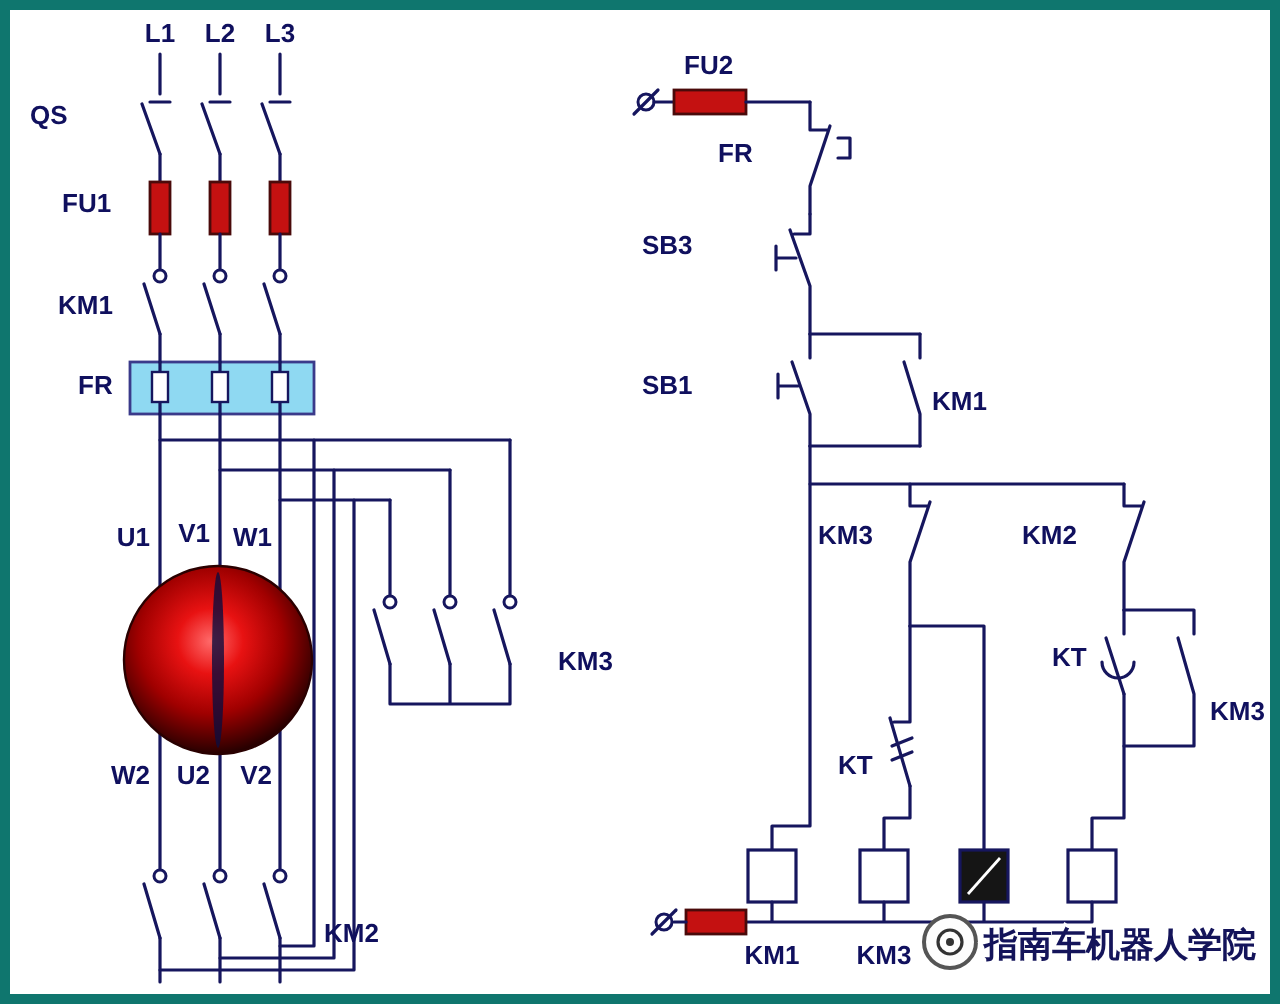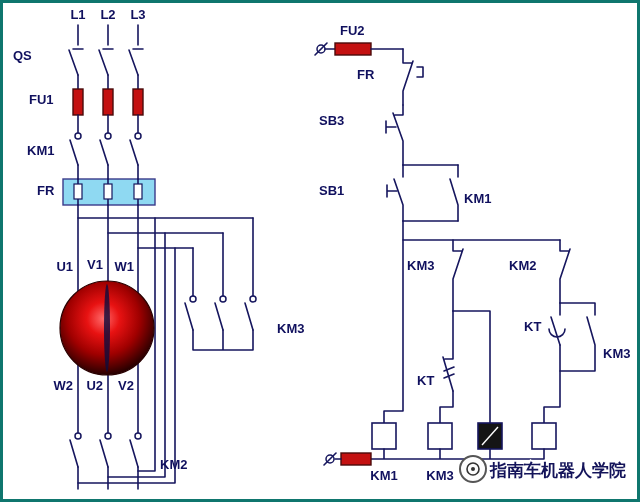--- a/index.html
+++ b/index.html
@@ -1,16 +1,16 @@
 <!DOCTYPE html>
 <html><head>
 <meta charset="utf-8">
 <style>
   html,body{margin:0;padding:0;background:#fff;}
-  .frame{width:640px;height:502px;border:3px solid #0f766e;box-sizing:border-box;background:#fff;}
+  .frame{width:640px;height:502px;border:5px solid #0f766e;box-sizing:border-box;background:#fff;}
   svg{display:block;}
   .w{stroke:#16165e;stroke-width:1.6;fill:none;stroke-linecap:round;stroke-linejoin:round;}
   .tc{fill:#ffffff;stroke:#16165e;stroke-width:1.5;}
   .fuse{fill:#c41111;stroke:#4a0a0a;stroke-width:1.4;}
   .coil{fill:#ffffff;stroke:#16165e;stroke-width:1.6;}
   .lbl{font-family:"Liberation Sans",sans-serif;font-size:13px;font-weight:bold;fill:#10105e;}
   .wm{font-family:"Liberation Sans",sans-serif;font-size:17px;font-weight:bold;fill:#14145a;
       stroke:#ffffff;stroke-width:3px;paint-order:stroke;}
 </style>
 </head>

